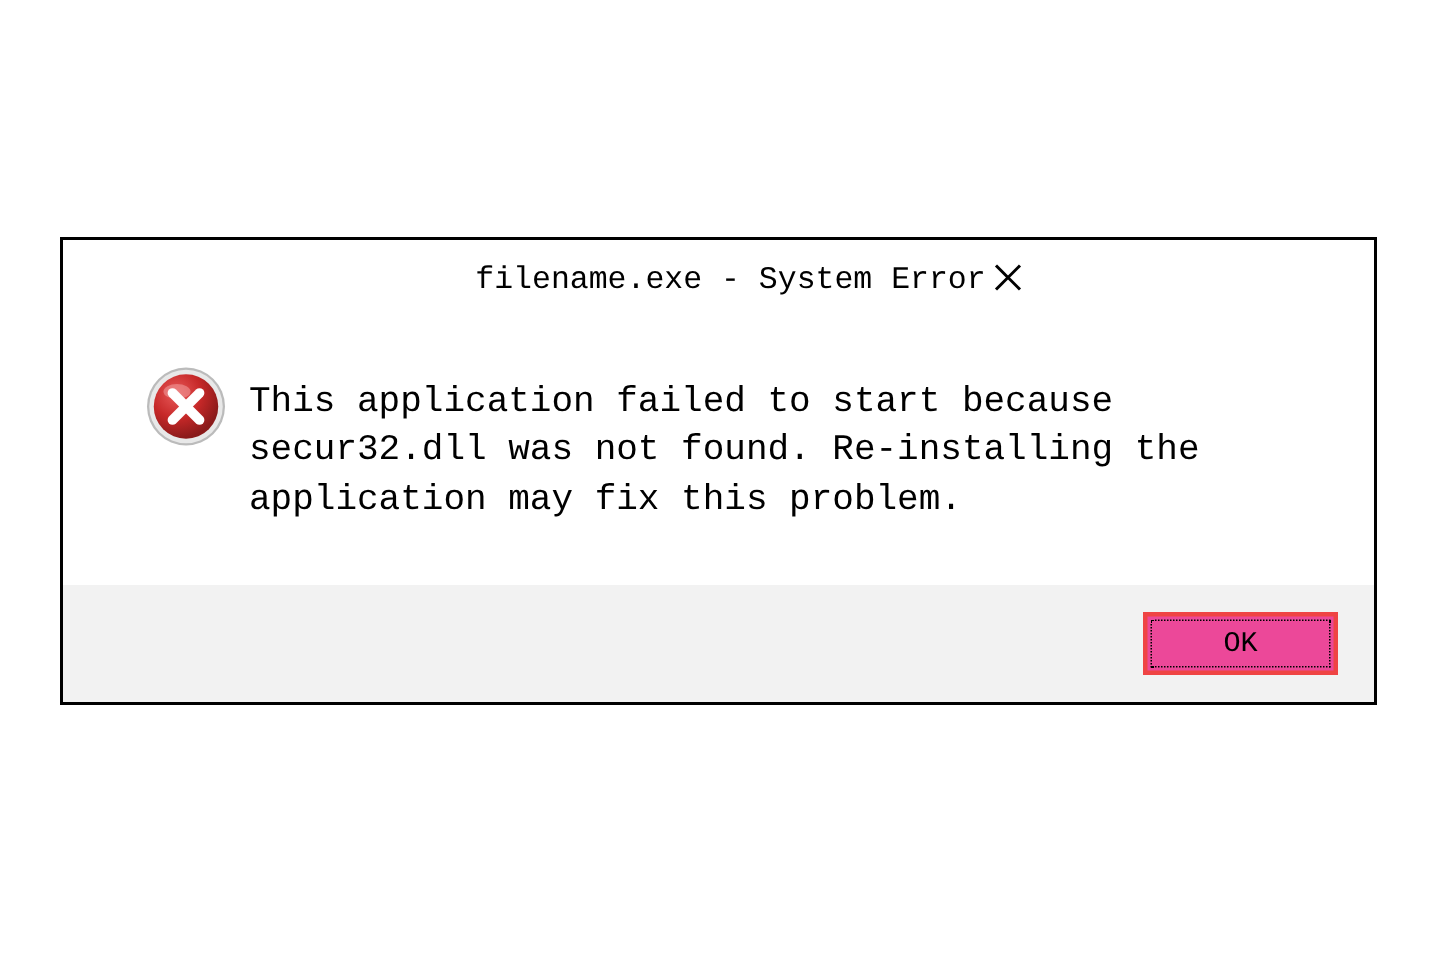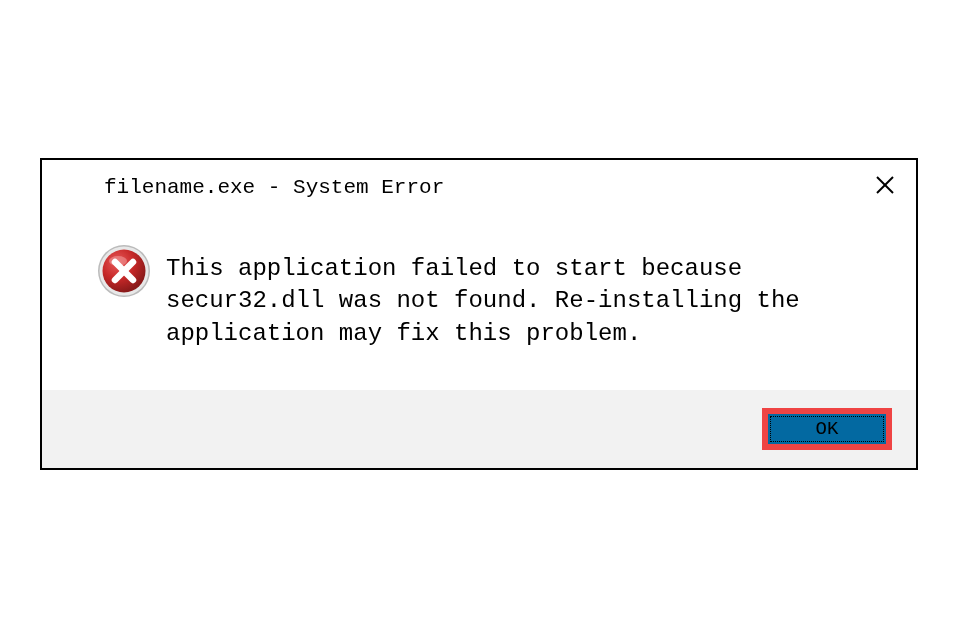--- a/index.html
+++ b/index.html
@@ -17,21 +17,21 @@
     .dialog {
       position: absolute;
       left: 40px;
       top: 158px;
       width: 878px;
       border: 2px solid #000000;
       background: #ffffff;
     }
     .titlebar {
       display: flex;
-      justify-content: space-between;
+      justify-content: center;
       align-items: center;
       padding: 10px 16px 2px 20px;
       margin-left: 42px;
     }
     .title-text {
       font-size: 21px;
       color: #000000;
       font-family: "Courier New", Courier, monospace;
     }
     .close-icon {
@@ -58,22 +58,22 @@
     }
     .button-bar {
       background: #f2f2f2;
       padding: 18px 24px 18px 24px;
       display: flex;
       justify-content: flex-end;
     }
     .ok-button {
       min-width: 130px;
       height: 42px;
-      background: #0369a1;
-      border: 6px solid #ef4444;
+      background: #ec4899;
+      border: 3px solid #ef4444;
       position: relative;
       font-family: "Courier New", Courier, monospace;
       font-size: 19px;
       cursor: pointer;
       padding: 0;
     }
     .ok-button-inner {
       position: absolute;
       inset: 2px;
       border: 1px dotted #000000;

